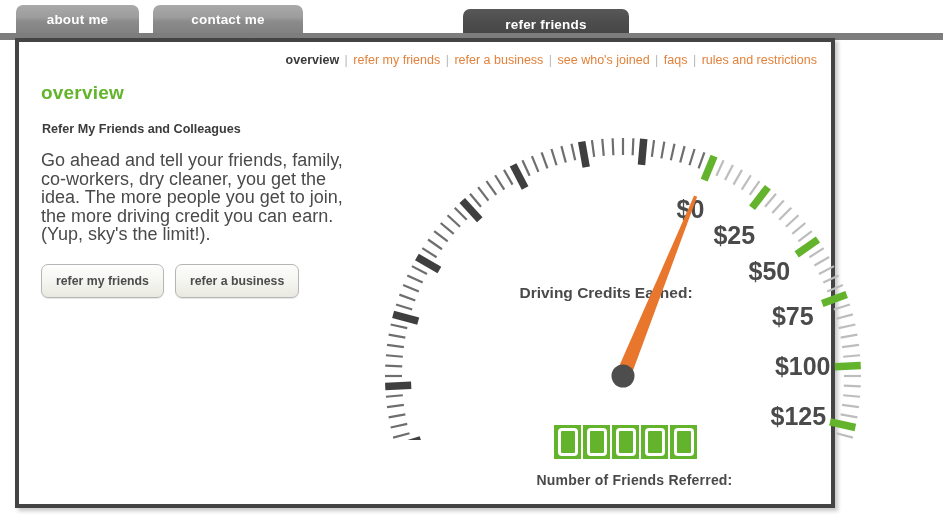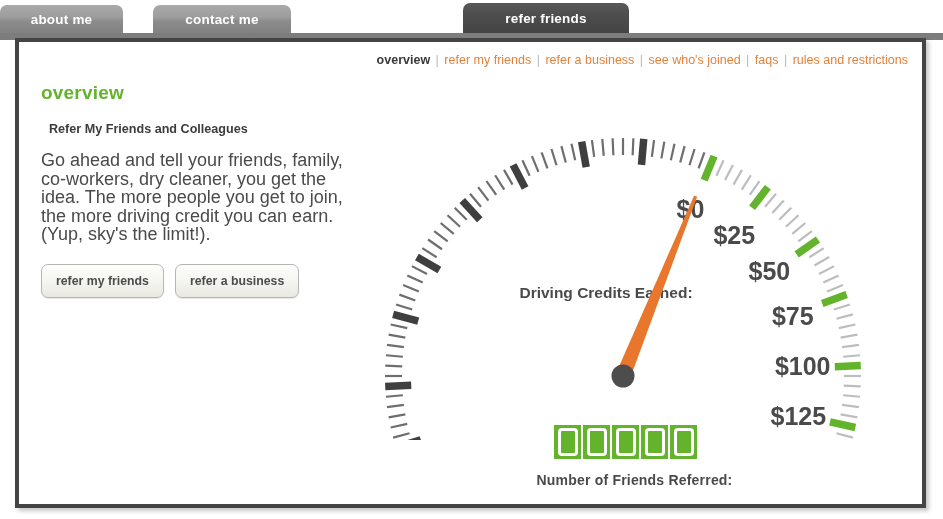--- a/index.html
+++ b/index.html
@@ -33,36 +33,36 @@
     font-weight: bold;
     letter-spacing: 0.2px;
     text-align: center;
     line-height: 30px;
     box-sizing: border-box;
     cursor: pointer;
     user-select: none;
   }
   .tab.active {
     background: linear-gradient(to bottom, #585858 0%, #4c4c4c 45%, #434343 100%);
-    top: 3px;
+    top: 9px;
     height: 32px;
     line-height: 32px;
   }
   #topband {
     position: absolute;
     left: 0; top: 33px;
     width: 943px; height: 7px;
     background: #7d7d7d;
   }
 
   
   #panel {
     position: absolute;
     left: 15px; top: 38px;
-    width: 911px; height: 470px;
+    width: 820px; height: 470px;
     background: #ffffff;
     border: 4px solid #444444;
     box-sizing: border-box;
     box-shadow: 3px 3px 4px rgba(0,0,0,0.22);
   }
 
   
   #subnav {
     position: absolute;
     right: 14px; top: 11px;
@@ -92,21 +92,21 @@
     color: #63b42c;
     font-size: 19px;
     font-weight: bold;
     margin: 0 0 18px 0;
     letter-spacing: 0.2px;
   }
   #subhead {
     color: #3c3c3c;
     font-size: 12.6px;
     font-weight: bold;
-    margin: 0 0 15px 8px;
+    margin: 0 0 15px 1px;
   }
   #bodytext {
     color: #4a4a4a;
     font-size: 18px;
     line-height: 18.5px;
     margin: 0 0 20px 0;
     width: 305px;
   }
   .btnrow { display: flex; gap: 11px; }
   .gbtn {
@@ -163,22 +163,22 @@
     letter-spacing: 0.2px;
     padding-left: 12px;
   }
   
   #odolabel span { position: relative; left: 151px; }
 </style>
 </head>
 <body>
 
 <div id="tabbar">
-  <div class="tab" style="left: 0; width: 123px;"><span>about me</span></div>
-  <div class="tab" style="left: 153px; width: 138px;"><span>contact me</span></div>
+  <div class="tab" style="left: 16px; width: 123px;"><span>about me</span></div>
+  <div class="tab" style="left: 153px; width: 150px;"><span>contact me</span></div>
   <div class="tab" style="left: 308px; width: 150px; margin-top: 28px;"><span>where i zip</span></div>
   <div class="tab active" style="left: 463px; width: 166px;"><span>refer friends</span></div>
 </div>
 <div id="topband"></div>
 
 <div id="panel">
 
   <div id="subnav">
     <span class="cur">overview</span>
     <span class="sep">|</span>

